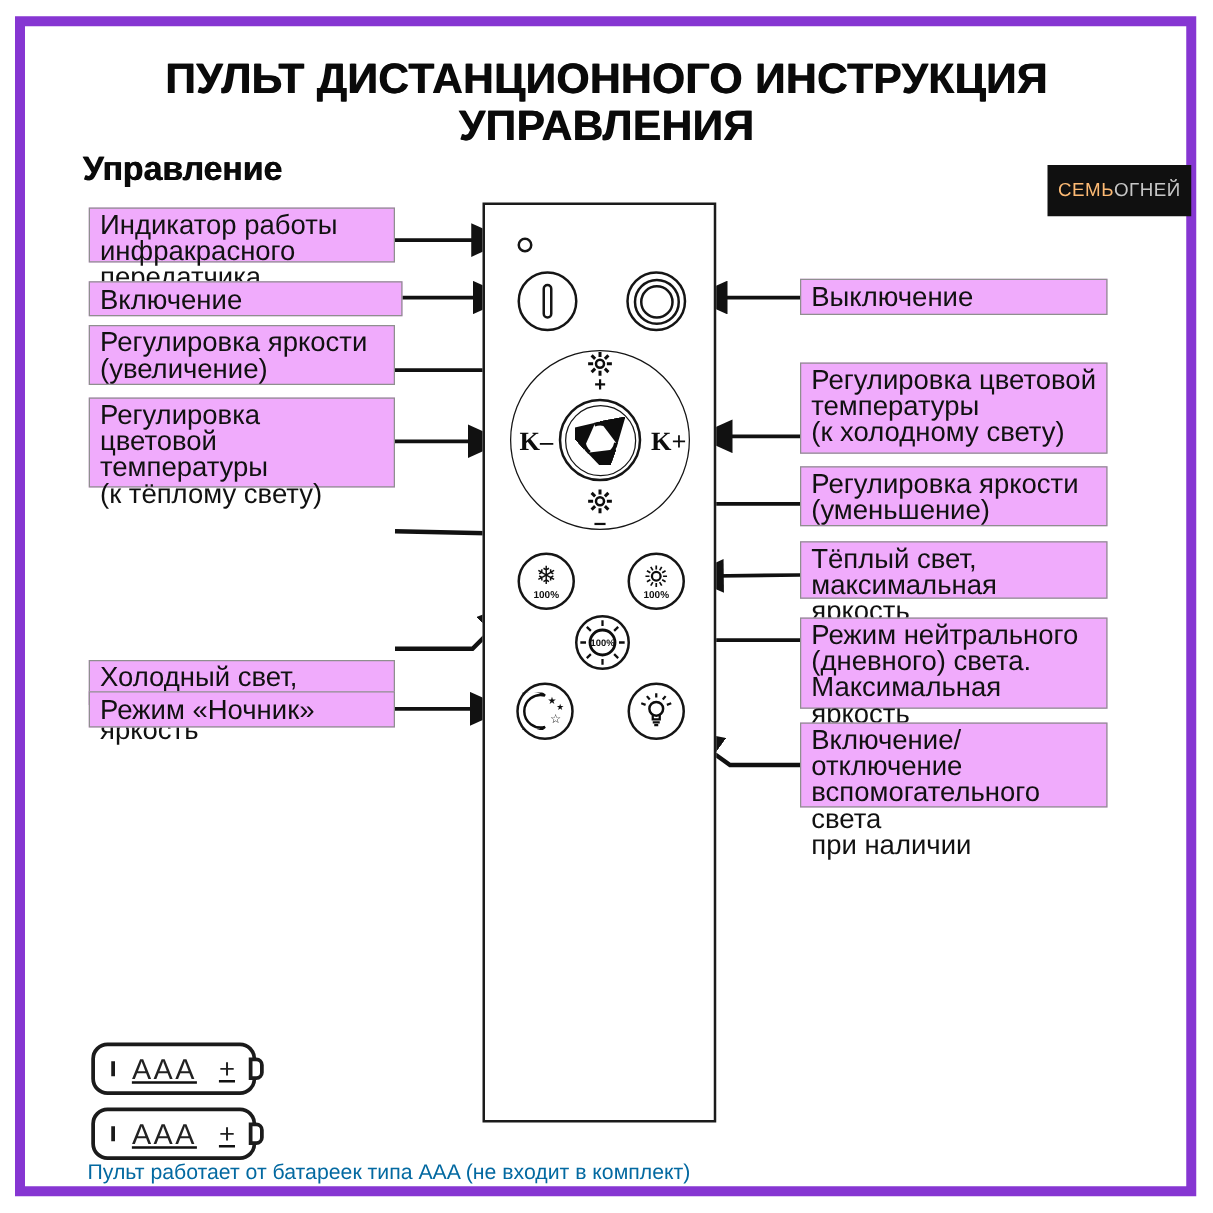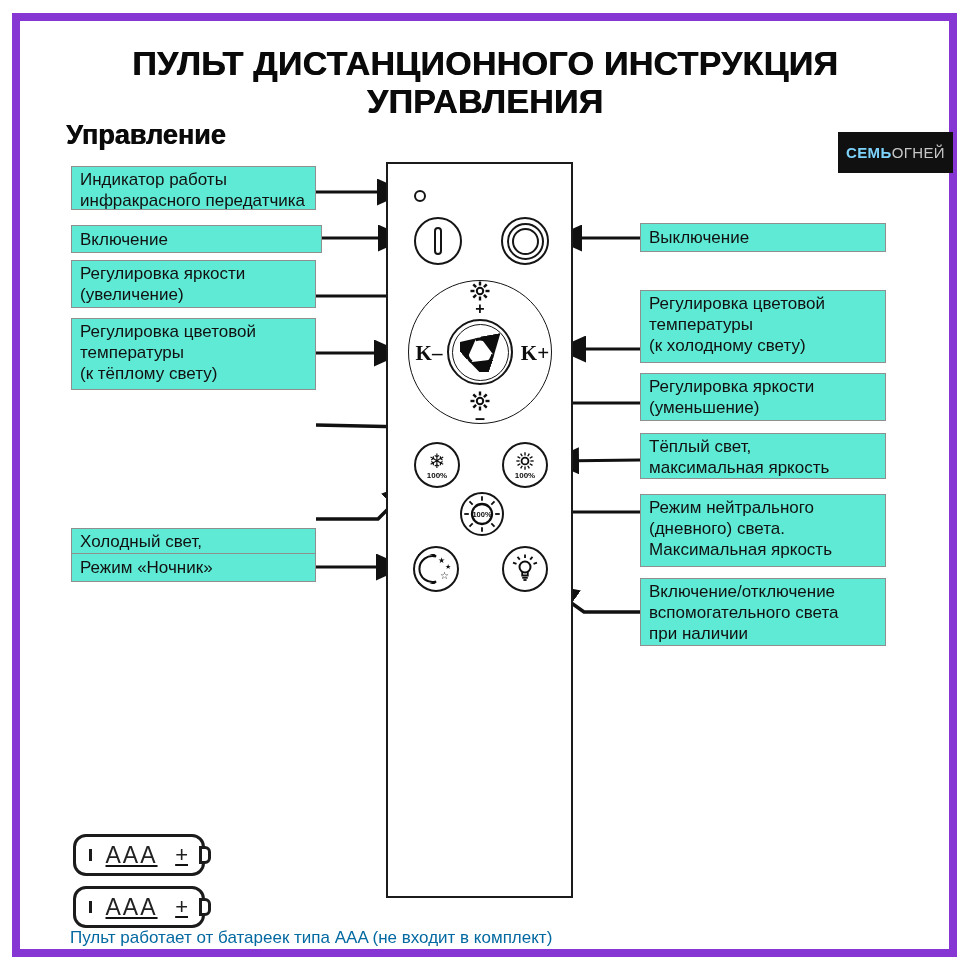--- a/index.html
+++ b/index.html
@@ -7,24 +7,24 @@
   .canvas{position:relative;width:970px;height:970px;background:#fff;overflow:hidden;
           font-family:"Liberation Sans",sans-serif;color:#111;}
   .frame{position:absolute;left:12px;top:13px;width:945px;height:944px;border:8px solid #8636d2;}
   .page-title{position:absolute;left:0;top:44px;width:970px;text-align:center;
               font-size:34px;line-height:38px;font-weight:800;color:#0a0a0a;letter-spacing:.3px;
               text-shadow:.7px 0 0 #0a0a0a;}
   .section-heading{position:absolute;left:66px;top:120px;font-size:27px;font-weight:800;
                    color:#0a0a0a;text-shadow:.6px 0 0 #0a0a0a;}
   .logo{position:absolute;left:838px;top:132px;width:115px;height:41px;background:#101010;
         display:flex;align-items:center;justify-content:center;font-size:15px;letter-spacing:.4px;}
-  .logo .b{font-weight:700;color:#7dd3fc;}
+  .logo .b{font-weight:400;color:#fdba74;}
   .logo .l{font-weight:400;color:#c7c7c7;}
-  .callout{position:absolute;border:1px solid #8f8f8f;background:#5eead4;padding:2px 8px;
-           font-size:17px;line-height:21px;white-space:pre-line;color:#111;}
+  .callout{position:absolute;border:1px solid #8f8f8f;background:#f0abfc;padding:2px 8px;
+           font-size:22px;line-height:21px;white-space:pre-line;color:#111;}
   .callout.one{display:flex;align-items:center;}
   .arrows{position:absolute;left:0;top:0;width:970px;height:970px;pointer-events:none;}
 
   
   .remote{position:absolute;left:386px;top:162px;width:187px;height:736px;border:2px solid #1b1b1b;background:#fff;}
   .circ{position:absolute;border:2px solid #151515;border-radius:50%;background:#fff;}
   .ir-dot{left:26px;top:26px;width:12px;height:12px;}
   .btn{display:flex;align-items:center;justify-content:center;flex-direction:column;}
   .btn-on{left:26px;top:53px;width:48px;height:48px;}
   .on-bar{width:8px;height:28px;border:2.5px solid #151515;border-radius:4px;background:#fff;}

